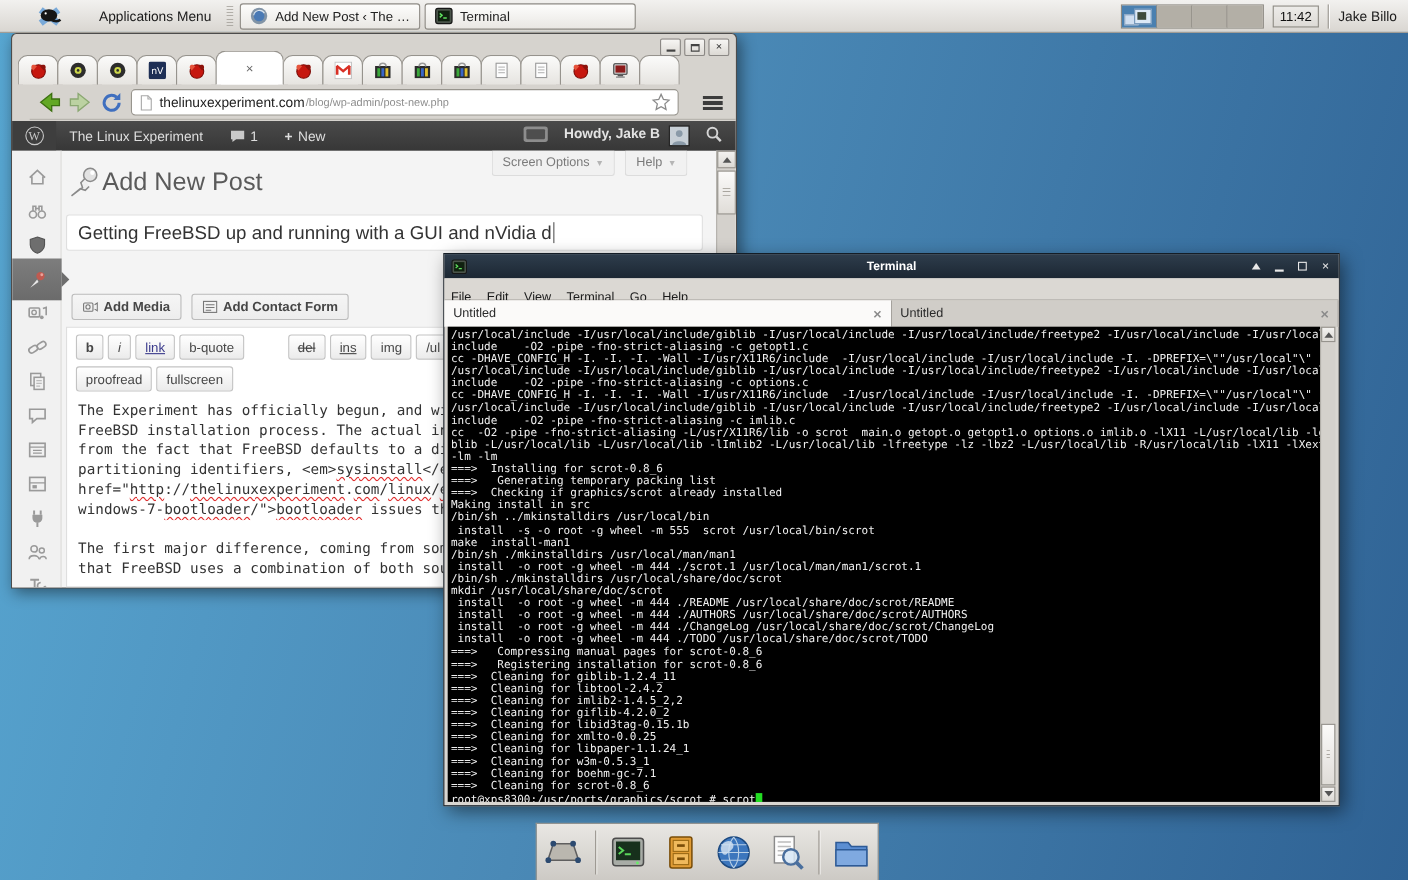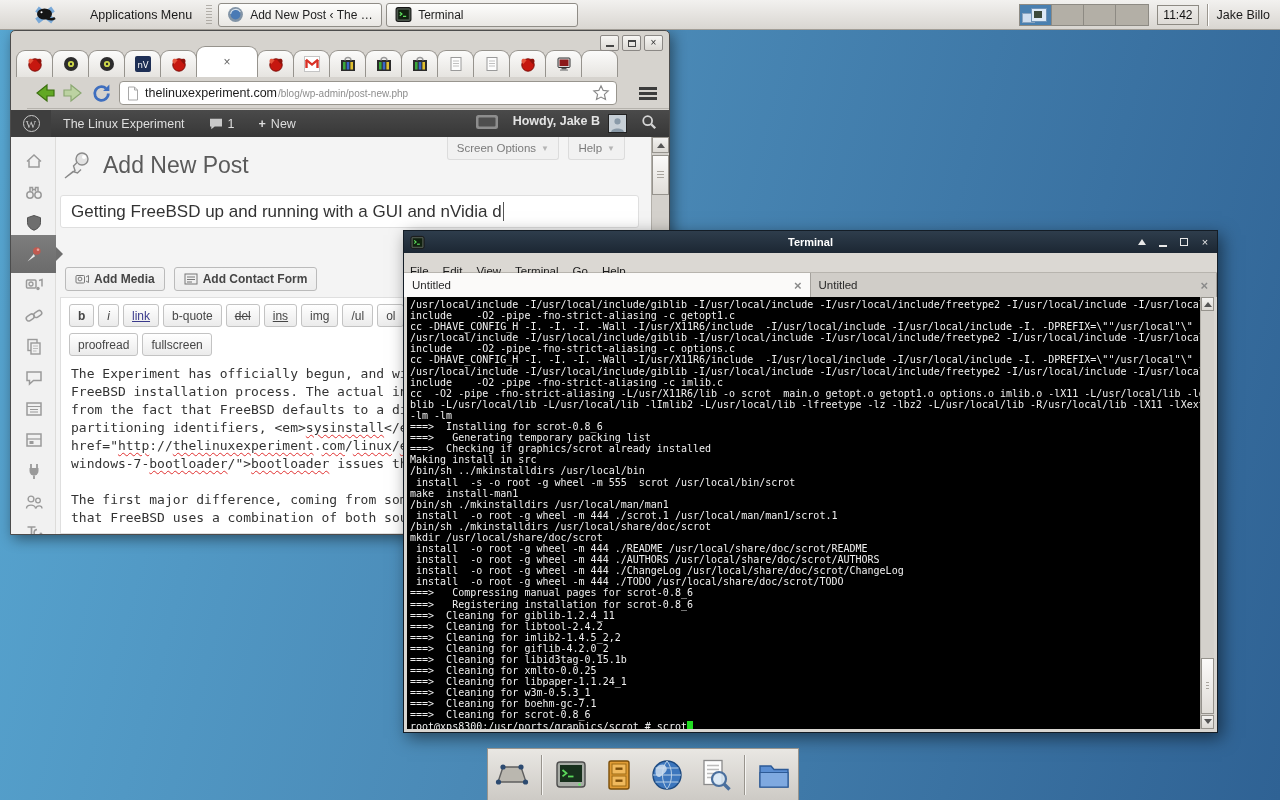--- a/index.html
+++ b/index.html
@@ -80,37 +80,37 @@
     border-right:1px solid #dddcda;}
   .sb-item{position:absolute;left:0;width:45px;height:30px;display:flex;align-items:center;justify-content:center;}
   .sb-item svg{width:20px;height:20px;}
   .sb-item.active{background:linear-gradient(#7d7d7d,#6b6b6b);height:38px;}
   .sb-item.active:after{content:"";position:absolute;right:-7px;top:50%;margin-top:-7px;
     border:7px solid transparent;border-left-color:#6e6e6e;border-right-width:0;}
   .wp-main{position:absolute;left:45px;right:0;top:0;bottom:0;}
   .pulltab{position:absolute;top:0;height:23px;background:#f1f1f1;border:1px solid #dcdcdc;border-top:none;
     border-radius:0 0 3px 3px;font-size:11.5px;color:#7a7a7a;display:flex;align-items:center;gap:5px;padding:0 9px;}
   .pulltab .caret{font-size:8px;color:#b5b5b5;}
-  .wp-h1row{position:absolute;left:5px;top:12px;display:flex;align-items:flex-start;gap:10px;}
+  .wp-h1row{position:absolute;left:5px;top:12px;display:flex;align-items:flex-start;}
   .wp-h1row svg{width:32px;height:32px;}
   .wp-h1{font-size:23px;color:#5a5a5a;line-height:32px;}
   .title-input{position:absolute;left:4px;right:12px;top:58px;height:33px;background:#fff;
     border:1px solid #dfdfdf;border-radius:3px;display:flex;align-items:center;padding:0 10px;}
   .title-input span{font-size:17px;color:#333;white-space:nowrap;overflow:hidden;}
   .title-input .caret-i{width:1px;height:19px;background:#555;margin-left:1px;}
   .media-row{position:absolute;left:9px;top:130px;display:flex;gap:9px;}
   .wp-btn{height:24px;background:linear-gradient(#f5f5f5,#ededed);border:1px solid #bbb;border-radius:3px;
     font-size:12px;color:#464646;display:flex;align-items:center;gap:5px;padding:0 9px;font-weight:bold;}
   .wp-btn svg{width:14px;height:14px;}
   .editor{position:absolute;left:4px;right:12px;top:160px;bottom:0;background:#fff;border:1px solid #dfdfdf;}
   .qt-row{padding:6px 0 0 8px;display:flex;flex-wrap:nowrap;}
   .qt{height:23px;margin:0 4px 0 0;background:linear-gradient(#fff,#ebebeb);border:1px solid #c3c3c3;
     border-radius:3px;font-size:12px;color:#464646;display:flex;align-items:center;padding:0 8px;white-space:nowrap;}
   .qt.b{font-weight:bold;}.qt.i{font-style:italic;}.qt.link{text-decoration:underline;color:#3a3a8c;}
-  .qt.del{text-decoration:line-through;}.qt.ins{text-decoration:underline;}
+  .qt.del{text-decoration:line-through;margin-left:36px;}.qt.ins{text-decoration:underline;}
   .ed-text{margin:9px 0 0 10px;font-family:"DejaVu Sans Mono",monospace;font-size:13px;line-height:18px;
     color:#333;white-space:pre;overflow:hidden;}
   .sp{text-decoration:underline wavy #e03030 1px;text-underline-offset:2px;}
   .wp-scroll{position:absolute;top:27px;right:0;width:18px;bottom:0;background:#d4d1cc;border-left:1px solid #b3b0aa;}
   .scr-btn{position:absolute;left:0;width:17px;height:16px;background:linear-gradient(#f3f2f0,#dcd9d4);
     border:1px solid #96938d;display:flex;align-items:center;justify-content:center;}
   .tri-up{width:0;height:0;border:4px solid transparent;border-bottom:5px solid #555;margin-top:-3px;}
   .tri-down{width:0;height:0;border:4px solid transparent;border-top:5px solid #555;margin-bottom:-3px;}
   .scr-thumb{position:absolute;left:0;width:17px;background:linear-gradient(#fbfaf9,#e0ddd8);
     border:1px solid #96938d;}

